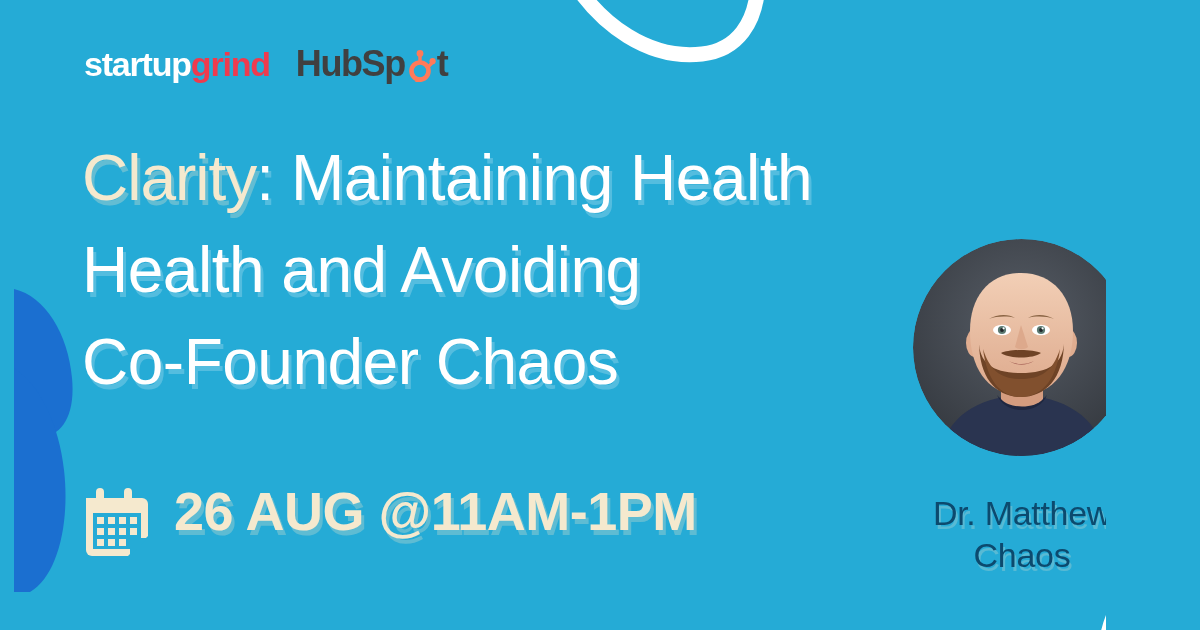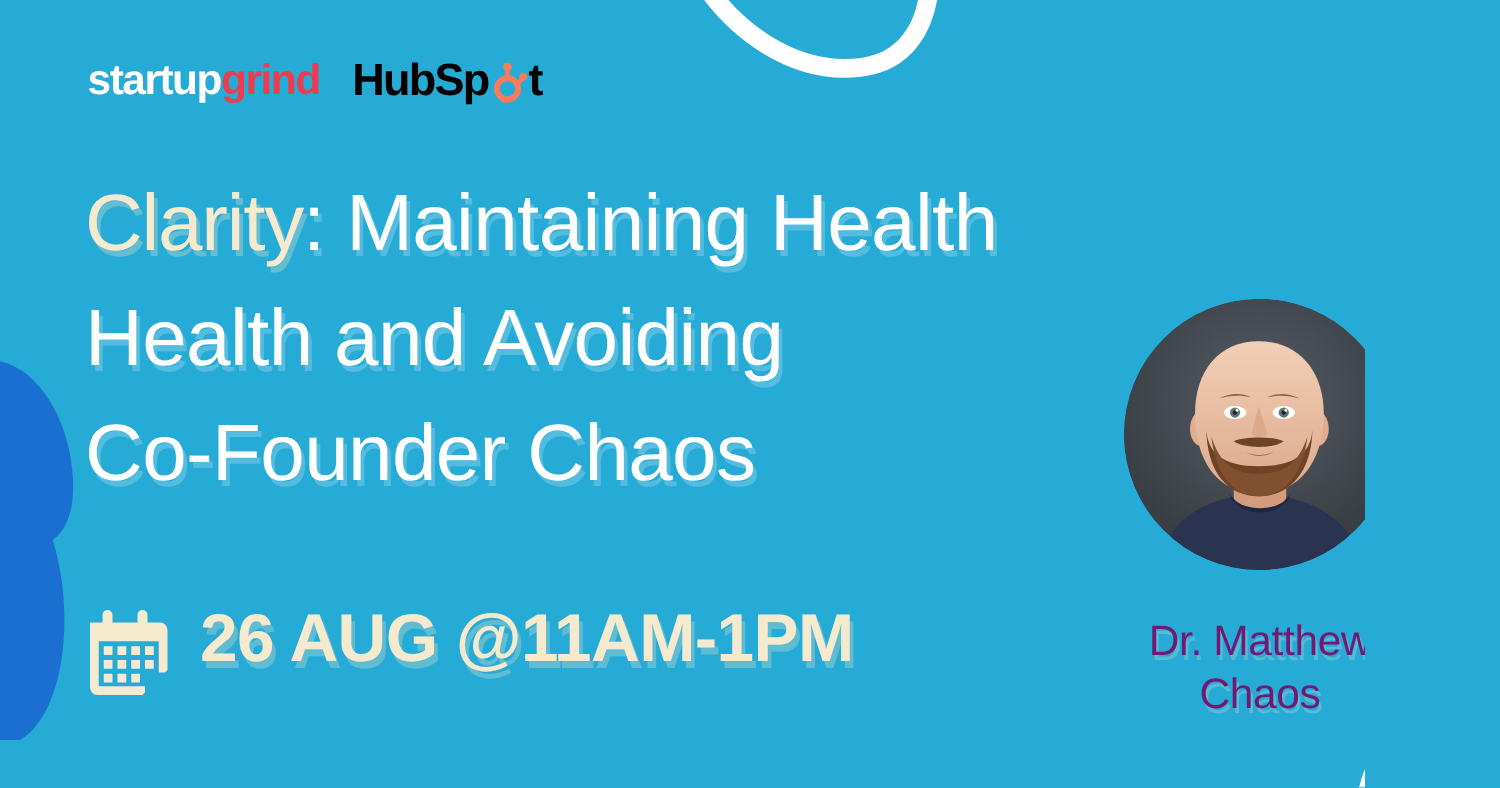--- a/index.html
+++ b/index.html
@@ -3,41 +3,41 @@
 <meta charset="utf-8">
 <style>
   html,body{margin:0;padding:0;}
   body{
     width:1200px;height:630px;overflow:hidden;
     font-family:"Liberation Sans", sans-serif;
     background:#25abd6;
   }
   #canvas{
     position:relative;width:1092px;height:630px;
-    background:#25abd6;overflow:hidden;
+    background:#25abd6;overflow:hidden;margin-left:14px;
   }
 
   
   .deco{position:absolute;top:0;left:0;width:1200px;height:630px;pointer-events:none;}
 
   
   .logo-row{
     position:absolute;left:70px;top:40px;
     display:flex;align-items:center;gap:26px;height:48px;
   }
   .sg-logo{
     font-size:34px;font-weight:bold;letter-spacing:-1.2px;
     line-height:1;white-space:nowrap;
   }
   .sg-startup{color:#ffffff;}
   .sg-grind{color:#ee3b4e;}
   .hs-logo{
     display:flex;align-items:center;
     font-size:36px;font-weight:bold;letter-spacing:-1.4px;
-    color:#000000;line-height:1;white-space:nowrap;
+    color:#404040;line-height:1;white-space:nowrap;
   }
   .hs-sprocket{display:inline-block;width:30px;height:34px;margin:0 1px;position:relative;top:1px;}
 
   
   .headline{
     position:absolute;left:68px;top:132px;width:1060px;
     font-size:64px;line-height:92px;font-weight:300;
     color:#ffffff;letter-spacing:-0.5px;
     text-shadow:3px 5px 0 rgba(255,255,255,0.22);
   }
@@ -61,21 +61,21 @@
 
   
   .speaker-photo{
     position:absolute;left:899px;top:239px;
     width:217px;height:217px;border-radius:50%;
     overflow:hidden;
   }
   .speaker-photo svg{display:block;width:217px;height:217px;}
   .speaker-name{
     position:absolute;left:880px;top:492px;width:256px;
-    text-align:center;color:#701a75;
+    text-align:center;color:#0c4a6e;
     font-size:34px;line-height:42px;font-weight:300;
     letter-spacing:-0.3px;
     text-shadow:2px 4px 0 rgba(245,233,206,0.25);
   }
   .sp-line{display:block;}
 </style>
 </head>
 <body>
 
 <div id="canvas">

